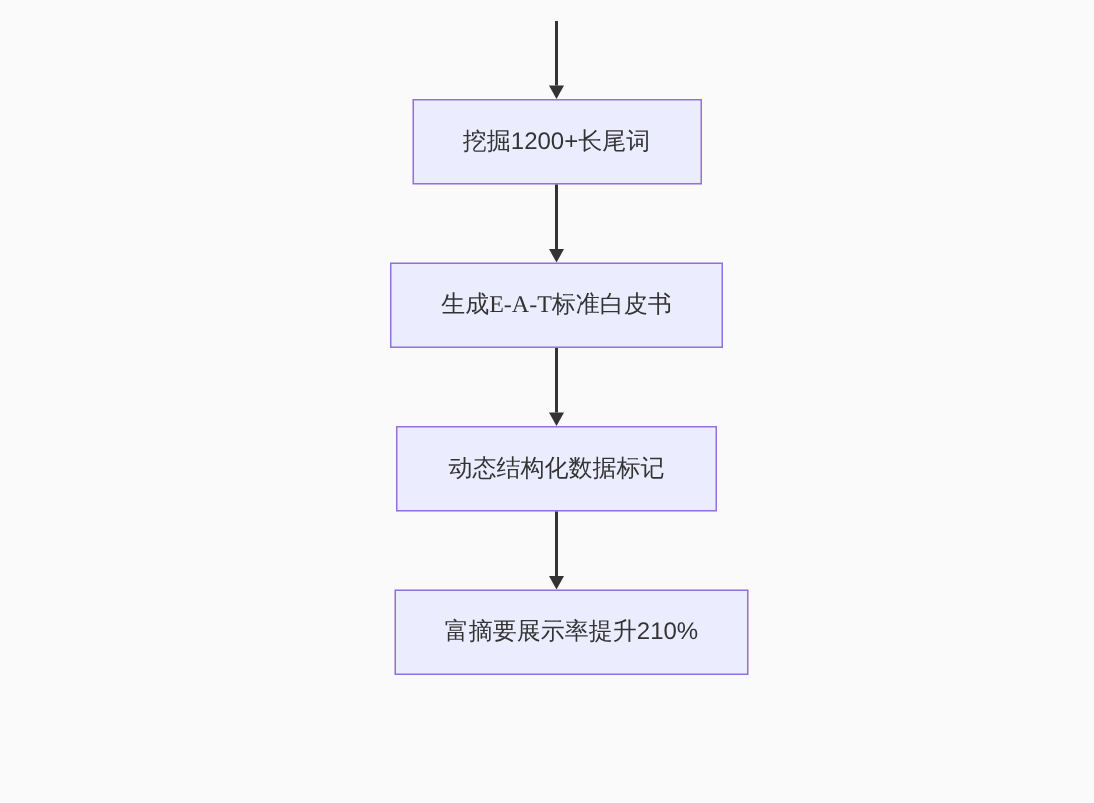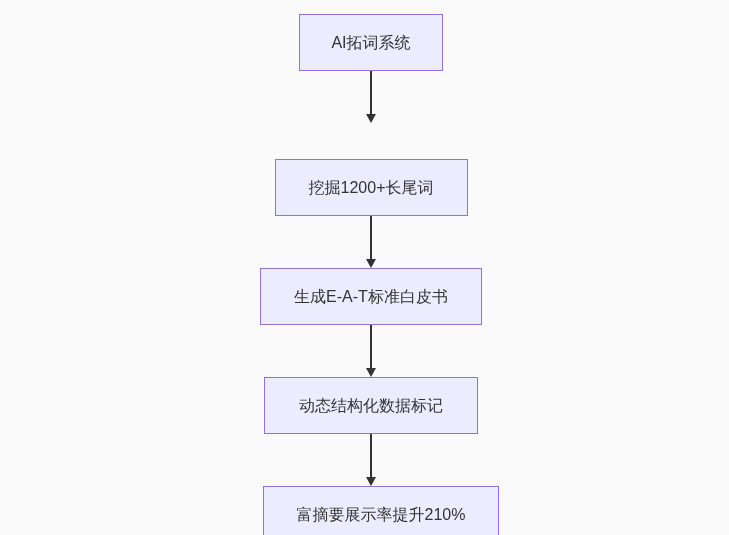--- a/index.html
+++ b/index.html
@@ -33,22 +33,22 @@
     justify-content: center;
     padding: 0 18px;
   }
   .flow-node span {
     font-size: 16px;
     color: #333333;
     white-space: nowrap;
     line-height: 1;
   }
   .node-0 { min-width: 144px; }
-  .node-1 { min-width: 193px; margin-top: 36px; }
-  .node-2 { min-width: 222px; }
+  .node-1 { min-width: 193px; }
+  .node-2 { min-width: 222px; font-family: Liberation Serif, serif; }
   .node-3 { min-width: 214px; }
   .node-4 { min-width: 236px; margin-left: 20px; }
   .flow-arrow {
     height: 52px;
     display: flex;
     flex-direction: column;
     align-items: center;
     justify-content: flex-start;
   }
   .arrow-line {
@@ -62,23 +62,20 @@
     border-left: 5px solid transparent;
     border-right: 5px solid transparent;
     border-top: 9px solid #333333;
   }
 </style>
 </head>
 <body>
 
 <div class="flowchart-column">
 
-  <div class="flow-node node-0">
-    <span>AI拓词系统</span>
-  </div>
 
   <div class="flow-arrow">
     <div class="arrow-line"></div>
     <div class="arrow-head"></div>
   </div>
 
   <div class="flow-node node-1">
     <span>挖掘1200+长尾词</span>
   </div>
 

